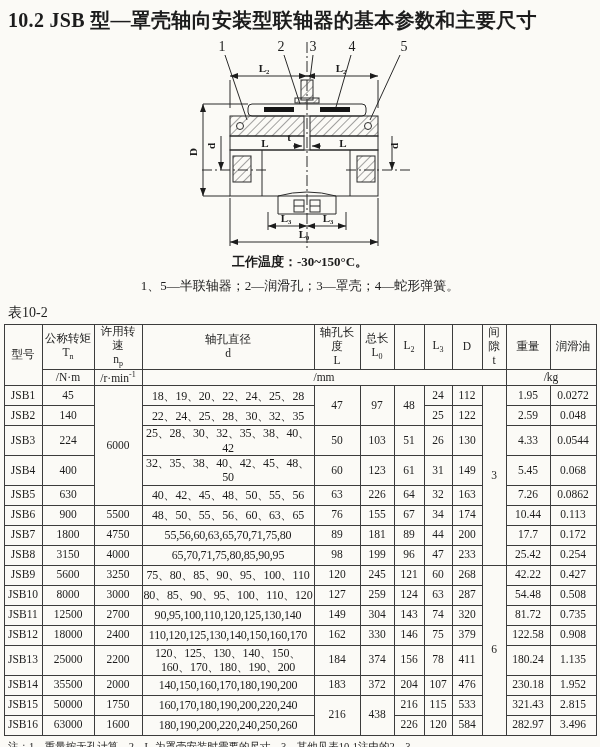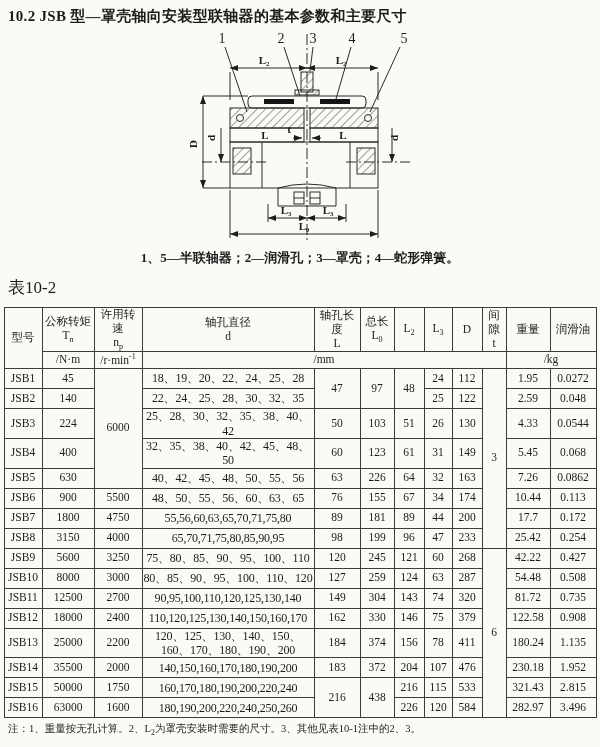--- a/index.html
+++ b/index.html
@@ -1,26 +1,26 @@
 <!DOCTYPE html>
 <html><head>
 <meta charset="utf-8">
 <style>
   html,body{margin:0;padding:0;}
   body{
     width:600px;height:747px;overflow:hidden;
     background:#fbfaf6;color:#1c1c1c;
     font-family:"Liberation Serif","DejaVu Serif",serif;
   }
-  .title{font-weight:bold;font-size:15px;padding:7px 4px 0 8px;letter-spacing:.3px;}
+  .title{font-weight:bold;font-size:20px;padding:7px 4px 0 8px;letter-spacing:.3px;}
   .fig{display:block;margin:0 auto;}
   svg text{font-family:"Liberation Serif","DejaVu Serif",serif;fill:#1c1c1c;}
   .notes{width:-moz-fit-content;width:fit-content;margin:0 auto;font-size:13px;font-weight:bold;line-height:1.55;}
-  .legend{text-align:center;font-size:13px;font-weight:bold;margin-top:5px;}
-  .tcap{font-size:17px;margin:9px 0 8px 8px;}
+  .legend{text-align:center;font-size:13px;font-weight:normal;margin-top:5px;}
+  .tcap{font-size:14px;margin:9px 0 2px 8px;}
   table{border-collapse:collapse;margin:0 auto;table-layout:fixed;width:592px;}
   th,td{border:1px solid #3c3c3c;text-align:center;vertical-align:middle;
         font-weight:normal;font-size:11.5px;line-height:1.2;padding:0 1px;height:19px;overflow:hidden;}
   thead th{height:15px;}
   thead tr:first-child th{height:28px;}
   td.d{font-size:12px;letter-spacing:-.2px;}
   sub{font-size:8px;}
   sup{font-size:8px;}
   .foot{font-size:10.5px;margin:4px 12px 0 8px;}
 </style>
@@ -135,20 +135,21 @@
     <text x="286" y="188">L₃</text>
     <text x="328" y="188">L₃</text>
     <text x="304" y="204">L₀</text>
     <text x="197" y="118" transform="rotate(-90 197 118)">D</text>
     <text x="215" y="112" transform="rotate(-90 215 112)">d</text>
     <text x="398" y="112" transform="rotate(-90 398 112)">d</text>
   </g>
 </svg>
 
 <div class="notes">
+  <div>工作温度：-30~150°C。</div>
 </div>
 
 <div class="legend">1、5—半联轴器；2—润滑孔；3—罩壳；4—蛇形弹簧。</div>
 
 <div class="tcap">表10-2</div>
 
 <table>
   <colgroup>
     <col style="width:38px">
       <col style="width:52px">

